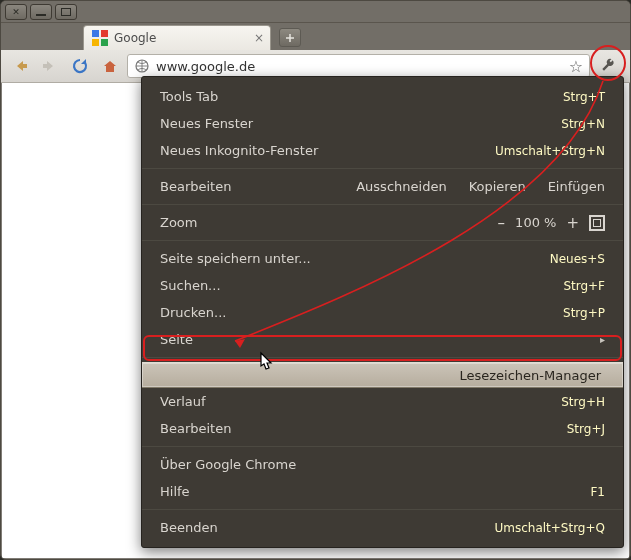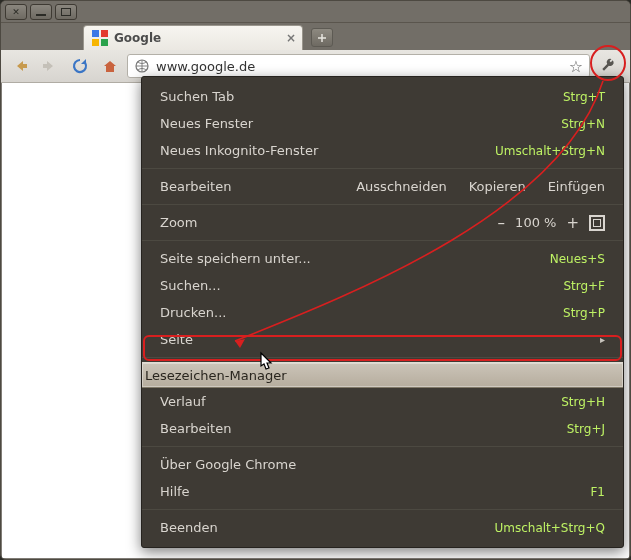--- a/index.html
+++ b/index.html
@@ -10,21 +10,21 @@
   
   
   .titlebar { height: 22px; display: flex; align-items: center; padding: 0 4px; background: #726e67; border-bottom: 1px solid #5a554d; }
   .win-btn { width: 22px; height: 16px; margin-right: 3px; border: 1px solid #3e3a33; border-radius: 3px; background: linear-gradient(#8a867e,#6e6a62); display: flex; align-items: center; justify-content: center; position: relative; }
   .win-close::before { content:"✕"; font-size: 9px; color:#2b2b26; }
   .win-min::before { content:""; position:absolute; bottom:3px; left:5px; right:5px; height:2px; background:#2b2b26; }
   .win-max::before { content:""; position:absolute; inset:3px 5px; border:1.5px solid #2b2b26; }
   
   
   .tabstrip { height: 27px; position: relative; display: flex; align-items: flex-end; padding-left: 82px; background: #726e67; }
-  .tab { height: 25px; width: 220px; border: 1px solid #9a968d; border-bottom: none; border-top-left-radius: 4px; border-top-right-radius: 4px; background: linear-gradient(#f7f5f0,#ebe8e2); display: flex; align-items: center; padding: 0 8px; color: #4c4c4c; font-size: 12px; position: relative; font-weight: bold; }
+  .tab { height: 25px; width: 188px; border: 1px solid #9a968d; border-bottom: none; border-top-left-radius: 4px; border-top-right-radius: 4px; background: linear-gradient(#f7f5f0,#ebe8e2); display: flex; align-items: center; padding: 0 8px; color: #4c4c4c; font-size: 12px; position: relative; }
   .tab .favicon { width: 16px; height: 16px; margin-right: 6px; font-size: 12px; display:flex; align-items:center; justify-content:center; }
   .tab .tab-close { position:absolute; right:6px; top:5px; font-size: 12px; color: #777; }
   .newtab { width: 22px; height: 19px; margin-left: 8px; margin-bottom: 3px; border: 1px solid #5d5a53; border-radius: 3px; background: linear-gradient(#8d8980,#6e6a62); display:flex; align-items:center; justify-content:center; color:#eee; font-size: 12px; }
   
   
   .toolbar { height: 33px; display: flex; align-items: center; padding: 0 6px; gap: 4px; background: linear-gradient(#e8e6e1,#d7d4cf); border-bottom: 1px solid #b0aca4; }
   .navbtn { width: 26px; height: 24px; display: flex; align-items: center; justify-content: center; border-radius: 3px; color: #a58347; font-size: 18px; }
   .navbtn.disabled { color: #b9b5ae; }
   .home { color: #c6613b; }
   .omnibox { flex: 1; height: 24px; border: 1px solid #b3b0a8; border-radius: 3px; background: #fff; display: flex; align-items: center; padding: 0 6px; }
@@ -32,30 +32,30 @@
   .omnibox .url { flex:1; color:#333; font-size:13px; }
   .omnibox .star { color:#6a6a6a; font-size:16px; margin-left:6px; }
   .wrench { width:30px; height:28px; display:flex; align-items:center; justify-content:center; color:#585651; font-size:18px; border:1px solid transparent; border-radius:3px; }
   
   
   .content { position:absolute; left:1px; right:1px; top:82px; bottom:1px; background:#fff; }
   
   
   .menu { position:absolute; right:6px; top:75px; width:483px; background:#3e3a34; border:1px solid #26231f; border-radius:3px; padding: 6px 0; box-shadow: 0 4px 14px rgba(0,0,0,.5); font-size: 13px; color:#d9d5cf; z-index: 10; }
   .menu-row { display:flex; align-items:center; padding: 4px 18px; height: 27px; justify-content: space-between; }
-  .menu-row .short { color:#bef264; font-size:12px; white-space: nowrap; }
+  .menu-row .short { color:#fef9c3; font-size:12px; white-space: nowrap; }
   .sep { height:1px; background:#2d2a25; margin: 4px 0; border-bottom: 1px solid #4c4941; }
   .edit-group { display:flex; gap:22px; }
   .menu-row .label { white-space: nowrap; }
   .zoom-row { justify-content: space-between; gap: 8px; }
   .zoom-ctrls { display:flex; align-items:center; gap:10px; }
   .zoom-ctrls .minus, .zoom-ctrls .plus { color:#d9d5cf; font-size:15px; }
   .zoom-ctrls .full { width:16px; height:16px; border:2px solid #d9d5cf; position:relative; }
   .zoom-ctrls .full::after { content:""; position:absolute; inset:2px; border:1px solid #d9d5cf; }
-  .menu-row.hl { background: linear-gradient(#cbc4b8,#b6ad9e); color:#2f2b25; border-top:1px solid #e2dcd2; border-bottom:1px solid #807968; height: 26px; margin:0; padding:4px 3px; box-shadow: inset 0 0 0 1px rgba(255,255,255,.35); }
+  .menu-row.hl { background: linear-gradient(#cbc4b8,#b6ad9e); color:#2f2b25; border-top:1px solid #e2dcd2; border-bottom:1px solid #807968; height: 26px; margin:0; padding:4px 22px; box-shadow: inset 0 0 0 1px rgba(255,255,255,.35); justify-content: flex-end; }
   .menu-row.hl .label { color:#2a261f; }
   .submenu-arrow { color:#c8c4bd; font-size:10px; }
   
   
   .red-circle { position:absolute; right:4px; top:44px; width:36px; height:36px; border:2.5px solid #d81f1f; border-radius:50%; z-index:20; pointer-events:none; }
   .red-rect { position:absolute; right:8px; width:479px; top:334px; height:26px; border:2.5px solid #d81f1f; border-radius:6px; z-index:20; pointer-events:none; }
   .cursor { position:absolute; left:254px; top:350px; z-index:30; pointer-events:none; }
   
 </style>
 </head>
@@ -125,21 +125,21 @@
       <svg width="18" height="18" viewBox="0 0 18 18">
           <path d="M13.5 4.5a3.5 3.5 0 0 1-4.6 4.3L4 13.7 2.3 12l4.9-4.9A3.5 3.5 0 0 1 11.5 2l-2 2 1.3 1.3 2-2c.4.9.6 1.5.7 1.2z" fill="#585651"></path>
         </svg>
     </div>
   </div>
 
   <div class="content"></div>
 
   <div class="menu">
     <div class="menu-row">
-      <span class="label">Suchen Tab</span>
+      <span class="label">Tools Tab</span>
       <span class="short">Strg+T</span>
     </div>
     <div class="menu-row">
       <span class="label">Neues Fenster</span>
       <span class="short">Strg+N</span>
     </div>
     <div class="menu-row">
       <span class="label">Neues Inkognito-Fenster</span>
       <span class="short">Umschalt+Strg+N</span>
     </div>

